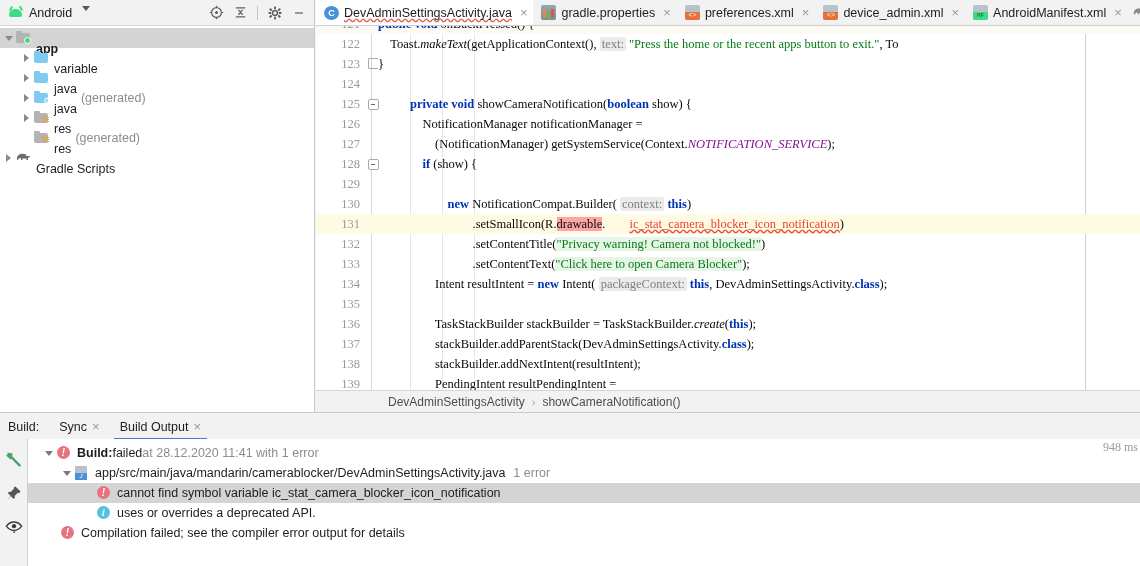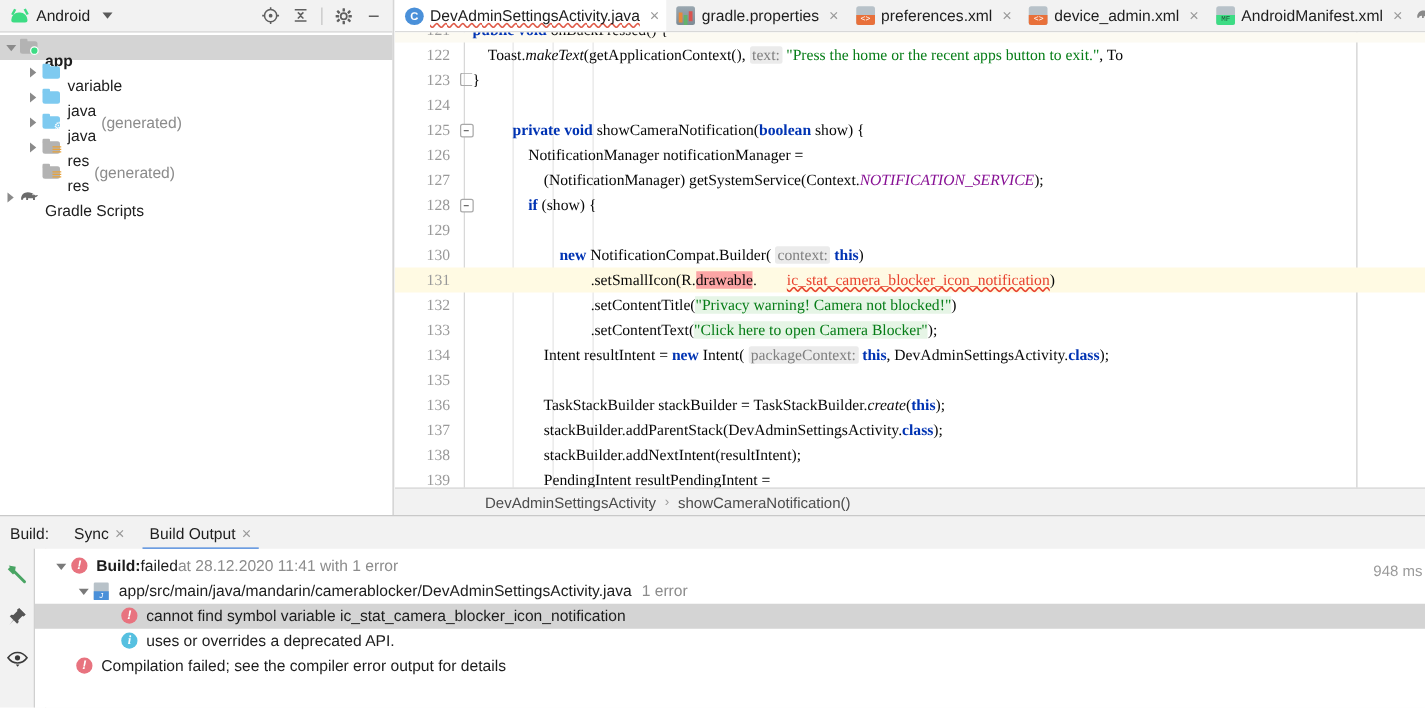--- a/index.html
+++ b/index.html
@@ -25,21 +25,21 @@
     box-sizing: border-box;
   }
   #project-header {
     height: 25px;
     background: #f2f2f2;
     border-bottom: 1px solid #d6d6d6;
     display: flex; align-items: center;
     position: relative;
   }
   .proj-title {
-    display: flex; align-items: center;
+    display: flex; align-items: flex-start;
     padding-left: 8px; gap: 6px;
     font-size: 12.5px; color: #1d1d1d;
   }
   .droid-icon { width: 15px; height: 11px; position: relative; }
   .droid-icon .body {
     position: absolute; left: 1px; top: 3px; width: 13px; height: 8px;
     background: #3ddc84; border-radius: 6px 6px 2px 2px;
   }
   .droid-icon .a1, .droid-icon .a2 {
     position: absolute; width: 1.5px; height: 5px; background: #3ddc84;
@@ -360,23 +360,23 @@
   }
   .javafile-ico::after {
     content: "J"; position: absolute; left: 0; bottom: 0;
     width: 12px; height: 7px; background: #4a90d9; color: #fff;
     font-size: 6px; line-height: 7px; text-align: center;
     font-family: "Liberation Mono", monospace;
   }
   .b-strong { font-weight: bold; }
   .b-dim { color: #8c8c8c; }
   .ms-right {
-    position: absolute; right: 2px; top: 11px;
+    position: absolute; right: 2px; top: 1px;
     font-size: 12px; color: #9a9a9a;
-    overflow: hidden; white-space: nowrap;
+    overflow: hidden; white-space: nowrap; font-family: Liberation Serif, serif;
   }
   .sep-v {
     position: absolute; left: 36px; top: 27px;
     width: 1px; height: 127px; background: #e2e2e2;
   }
 </style>
 </head>
 <body>
 
 <div id="app">

